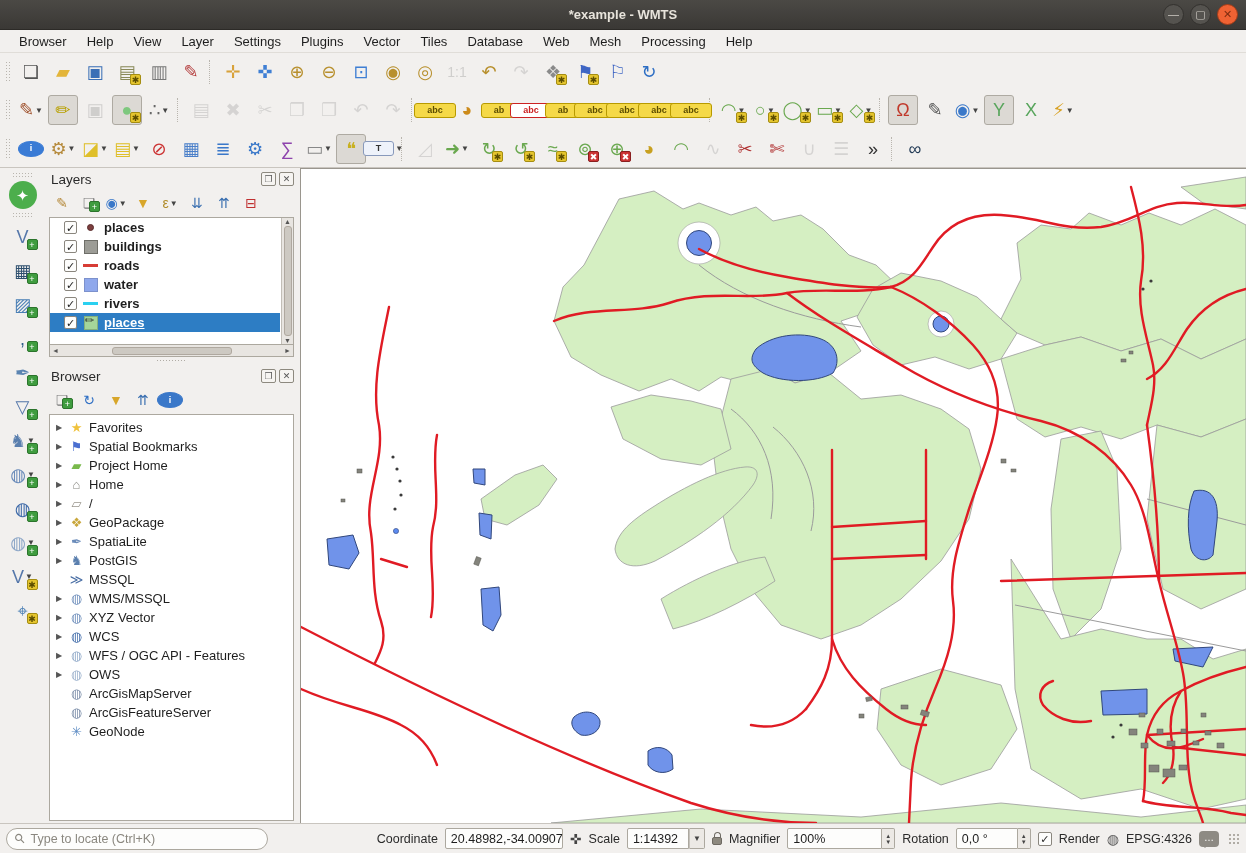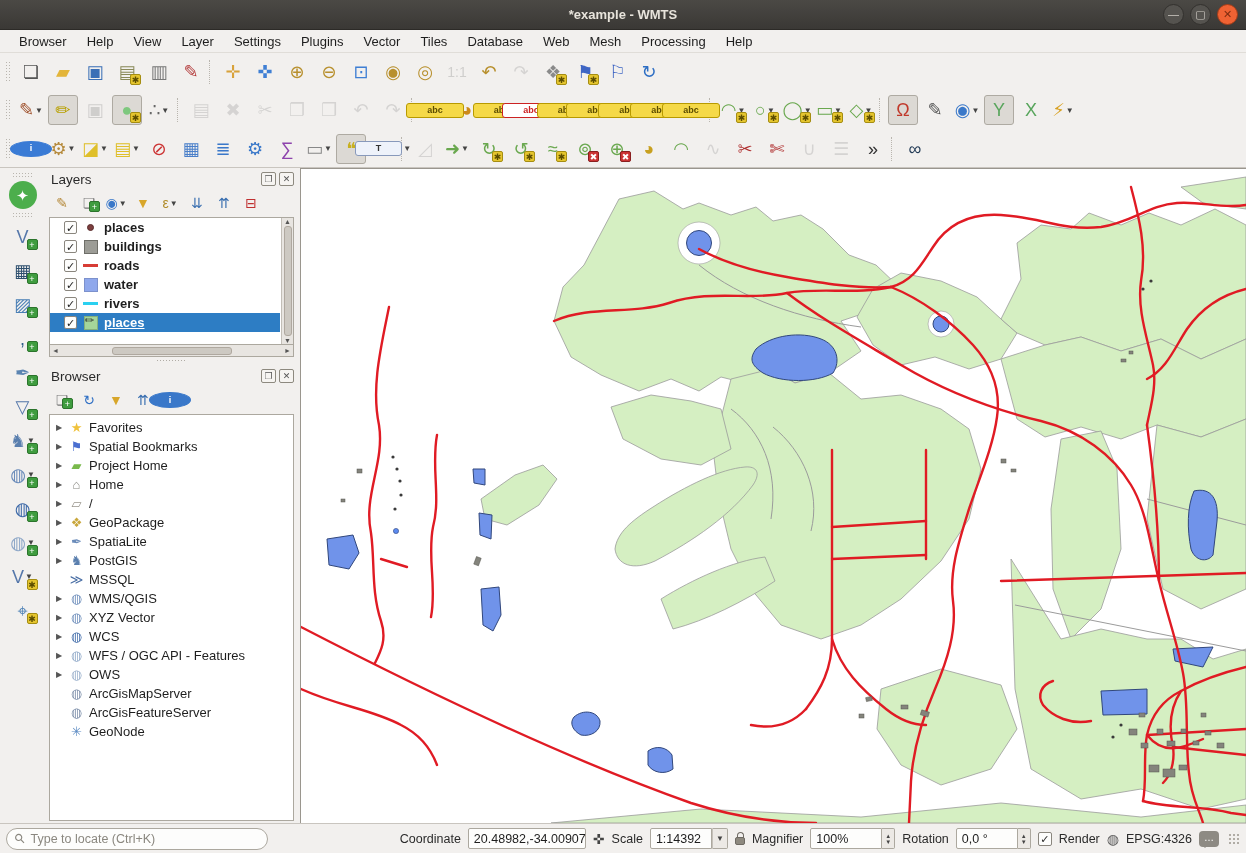--- a/index.html
+++ b/index.html
@@ -27,21 +27,21 @@
   .ticon { position:relative; width:30px; height:30px; display:inline-flex; align-items:center;
     justify-content:center; border:1px solid transparent; border-radius:3px; margin:0 1px; }
   .ticon .g { font-size:18px; line-height:1; }
   .ticon.small .g { font-size:14px; }
   .ticon.pressed { background:#dcd9d4; border-color:#aeaaa2; }
   .ticon.disabled { opacity:.32; }
   .ticon .dd { font-size:8px; color:#444; margin-left:1px; }
   .ticon .badge { position:absolute; right:0px; bottom:1px; width:11px; height:11px; background:#3f9c3f;
     color:#fff; font-size:9px; line-height:11px; text-align:center; border-radius:2px; border:1px solid #2c742c; }
   .ticon .badge.y { background:#e5c52e; border-color:#a58d12; color:#5c4d00; }
-  .chip { font-size:9px; font-weight:bold; padding:2px 20px; border-radius:3px; line-height:1; }
+  .chip { font-size:9px; font-weight:bold; padding:2px 12px; border-radius:3px; line-height:1; }
   
   .main { display:flex; height:655px; }
   .dockcol { width:45px; display:flex; flex-direction:column; align-items:center; padding-top:4px; gap:3px; }
   .dockcol .grip-h { width:22px; height:6px; background-image:radial-gradient(#b9b5ae 1px, transparent 1px); background-size:3px 3px; }
   .dockcol .ticon { width:32px; height:31px; }
   .dockcol .round { background:#4cae4c; border-radius:50%; width:28px; height:28px; }
   .dockcol .round .g { color:#fff !important; font-size:15px; }
   .panels { width:255px; display:flex; flex-direction:column; padding-right:4px; }
   .panel-head { display:flex; align-items:center; height:22px; padding:0 2px 0 6px; }
   .panel-title { flex:1; font-size:13.5px; color:#2a2a2a; }
@@ -641,21 +641,21 @@
           <span>PostGIS</span>
         </div>
         <div class="brow">
           <span class="exp"></span>
           <span class="bicon" style="color: rgb(74, 111, 165);">≫</span>
           <span>MSSQL</span>
         </div>
         <div class="brow">
           <span class="exp">▶</span>
           <span class="bicon" style="color: rgb(107, 140, 186);">◍</span>
-          <span>WMS/QGIS</span>
+          <span>WMS/MSSQL</span>
         </div>
         <div class="brow">
           <span class="exp">▶</span>
           <span class="bicon" style="color: rgb(107, 140, 186);">◍</span>
           <span>XYZ Vector</span>
         </div>
         <div class="brow">
           <span class="exp">▶</span>
           <span class="bicon" style="color: rgb(61, 105, 168);">◍</span>
           <span>WCS</span>
@@ -809,21 +809,21 @@
   <span class="sinput" style="width:118px">20.48982,-34.00907</span>
   <span style="font-size:14px;color:#444">✜</span>
   <span>Scale</span>
   <span style="display:flex">
     <span class="sinput" style="width:62px;border-radius:2px 0 0 2px">1:14392</span>
     <span class="combo-dd">▼</span>
   </span>
   <span class="lock"></span>
   <span>Magnifier</span>
   <span style="display:flex">
-    <span class="sinput" style="width:72px;border-radius:2px 0 0 2px">100%</span>
+    <span class="sinput" style="width:95px;border-radius:2px 0 0 2px">100%</span>
     <span class="spin">
         <span>▲</span>
         <span>▼</span>
       </span>
   </span>
   <span>Rotation</span>
   <span style="display:flex">
     <span class="sinput" style="width:62px;border-radius:2px 0 0 2px">0,0 °</span>
     <span class="spin">
         <span>▲</span>

